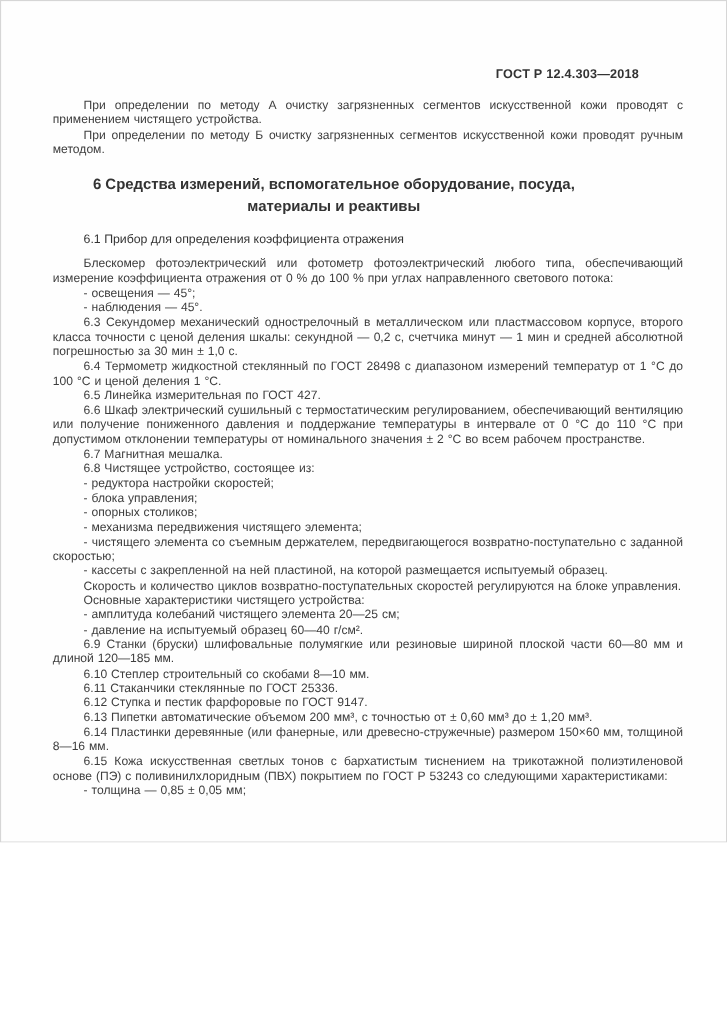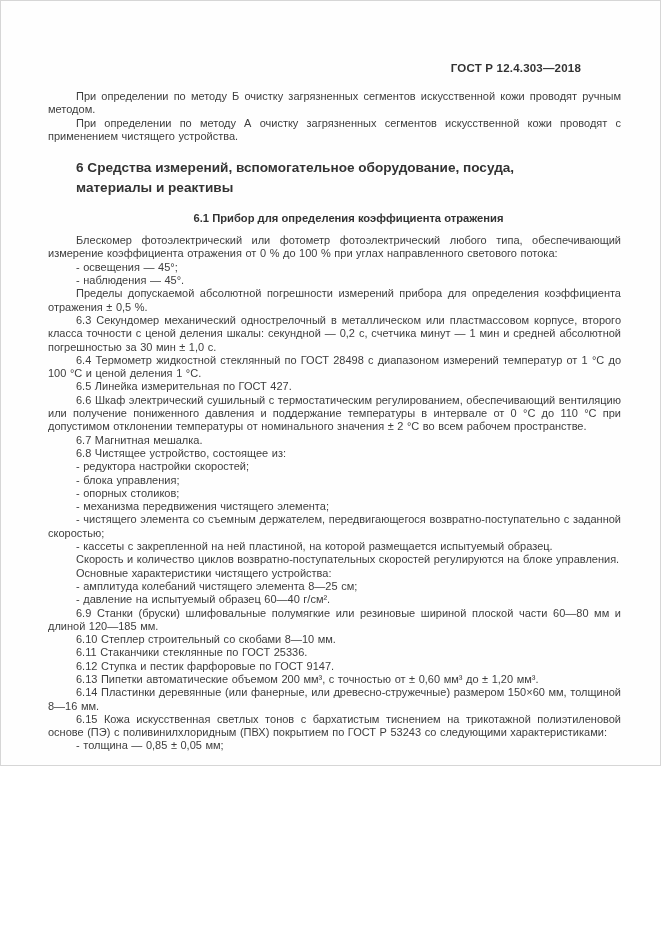--- a/index.html
+++ b/index.html
@@ -43,69 +43,68 @@
     word-spacing: 0.5px;
   }
   .content h2 {
     margin: 15px 0 10px 0;
     padding-left: 28px;
     max-width: 455px;
     font-size: 13.6px;
     line-height: 20px;
     font-weight: bold;
     color: #333333;
-    text-align: left;
+    text-align: center;
   }
   .content h3 {
     margin: 13px 0 9px 0;
     padding-left: 28px;
     font-size: 11.2px;
     line-height: 14px;
-    font-weight: bold;
+    font-weight: normal;
     color: #333333;
-    text-align: center;
+    text-align: left;
   }
   .page-number {
     position: absolute;
     top: 840px;
     left: 575px;
     font-size: 11px;
     color: #4a4a4a;
   }
 </style>
 </head>
 <body>
 
 <div class="page">
   <div class="doc-header">ГОСТ Р 12.4.303—2018</div>
 
   <div class="content" id="content">
+      <p>При определении по методу А очистку загрязненных сегментов искусственной кожи проводят с применением чистящего устройства.</p>
       <p>При определении по методу Б очистку загрязненных сегментов искусственной кожи проводят ручным методом.</p>
-      <p>При определении по методу А очистку загрязненных сегментов искусственной кожи проводят с применением чистящего устройства.</p>
       <h2>6 Средства измерений, вспомогательное оборудование, посуда, материалы и реактивы</h2>
       <h3>6.1 Прибор для определения коэффициента отражения</h3>
       <p>Блескомер фотоэлектрический или фотометр фотоэлектрический любого типа, обеспечивающий измерение коэффициента отражения от 0 % до 100 % при углах направленного светового потока:</p>
       <p>- освещения — 45°;</p>
       <p>- наблюдения — 45°.</p>
-      <p>Пределы допускаемой абсолютной погрешности измерений прибора для определения коэффициента отражения ± 0,5 %.</p>
       <p>6.3 Секундомер механический однострелочный в металлическом или пластмассовом корпусе, второго класса точности с ценой деления шкалы: секундной — 0,2 с, счетчика минут — 1 мин и средней абсолютной погрешностью за 30 мин ± 1,0 с.</p>
       <p>6.4 Термометр жидкостной стеклянный по ГОСТ 28498 с диапазоном измерений температур от 1 °С до 100 °С и ценой деления 1 °С.</p>
       <p>6.5 Линейка измерительная по ГОСТ 427.</p>
       <p>6.6 Шкаф электрический сушильный с термостатическим регулированием, обеспечивающий вентиляцию или получение пониженного давления и поддержание температуры в интервале от 0 °С до 110 °С при допустимом отклонении температуры от номинального значения ± 2 °С во всем рабочем пространстве.</p>
       <p>6.7 Магнитная мешалка.</p>
       <p>6.8 Чистящее устройство, состоящее из:</p>
       <p>- редуктора настройки скоростей;</p>
       <p>- блока управления;</p>
       <p>- опорных столиков;</p>
       <p>- механизма передвижения чистящего элемента;</p>
       <p>- чистящего элемента со съемным держателем, передвигающегося возвратно-поступательно с заданной скоростью;</p>
       <p>- кассеты с закрепленной на ней пластиной, на которой размещается испытуемый образец.</p>
       <p>Скорость и количество циклов возвратно-поступательных скоростей регулируются на блоке управления.</p>
       <p>Основные характеристики чистящего устройства:</p>
-      <p>- амплитуда колебаний чистящего элемента 8—25 см;</p>
+      <p>- амплитуда колебаний чистящего элемента 20—25 см;</p>
       <p>- давление на испытуемый образец 60—40 г/см².</p>
       <p>6.9 Станки (бруски) шлифовальные полумягкие или резиновые шириной плоской части 60—80 мм и длиной 120—185 мм.</p>
       <p>6.10 Степлер строительный со скобами 8—10 мм.</p>
       <p>6.11 Стаканчики стеклянные по ГОСТ 25336.</p>
       <p>6.12 Ступка и пестик фарфоровые по ГОСТ 9147.</p>
       <p>6.13 Пипетки автоматические объемом 200 мм³, с точностью от ± 0,60 мм³ до ± 1,20 мм³.</p>
       <p>6.14 Пластинки деревянные (или фанерные, или древесно-стружечные) размером 150×60 мм, толщиной 8—16 мм.</p>
       <p>6.15 Кожа искусственная светлых тонов с бархатистым тиснением на трикотажной полиэтиленовой основе (ПЭ) с поливинилхлоридным (ПВХ) покрытием по ГОСТ Р 53243 со следующими характеристиками:</p>
       <p>- толщина — 0,85 ± 0,05 мм;</p>
     </div>

